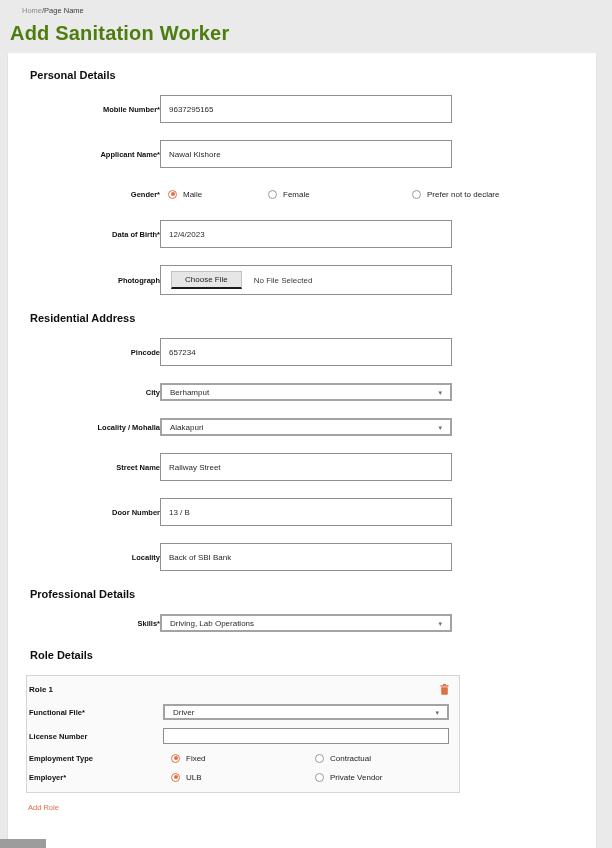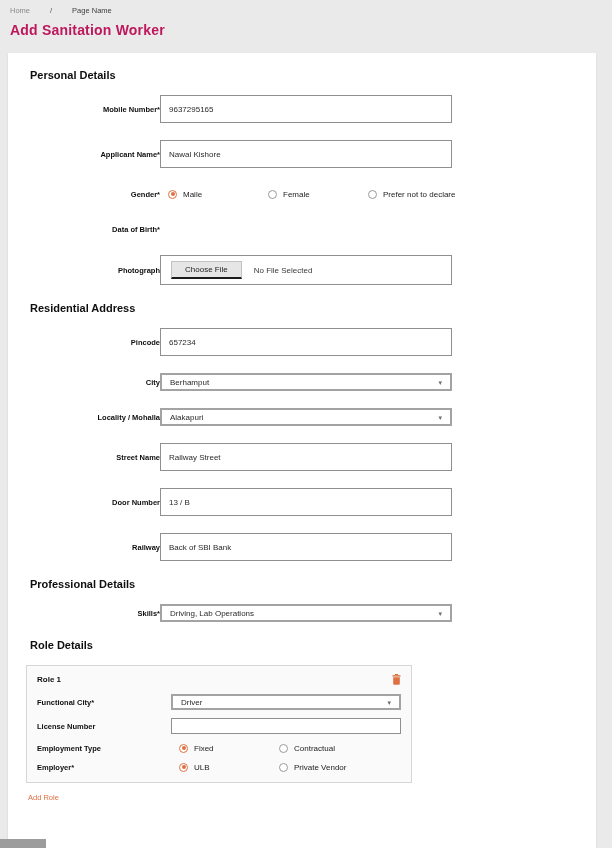--- a/index.html
+++ b/index.html
@@ -8,29 +8,29 @@
   body {
     width:612px; height:848px;
     background:#eaeaea;
     font-family:"Liberation Sans", sans-serif;
     color:#1a1a1a;
     position:relative;
     overflow:hidden;
   }
   
   .breadcrumb {
-    position:absolute; top:6px; left:10px;
-    font-size:7.5px; display:flex; gap:20px; 
+    position:absolute; top:6px; left:22px;
+    font-size:7.5px; display:flex; gap:0; 
   }
   .crumb-home { color:#8a8a8a; cursor:pointer; }
   .crumb-sep  { color:#555; }
   .crumb-cur  { color:#3d3d3d; }
   .page-title {
     position:absolute; top:22px; left:10px;
-    font-size:14px; font-weight:bold; color:#be185d; letter-spacing:.2px;
+    font-size:20px; font-weight:bold; color:#4d7c0f; letter-spacing:.2px;
   }
   
   .card {
     position:absolute; left:8px; top:53px;
     width:588px; height:795px;
     background:#ffffff;
     box-shadow:0 1px 2px rgba(0,0,0,.10);
     padding:12px 22px;
   }
   .section-heading {
@@ -53,21 +53,21 @@
   .dropdown {
     width:100%; height:18px;
     border:2px solid #a3a3a3; background:#fff;
     display:flex; align-items:center; justify-content:space-between;
     padding:0 8px; font-size:8px; color:#2a2a2a; cursor:pointer;
   }
   .caret { color:#6e6e6e; font-size:7px; line-height:1; }
   
   .radio-group { display:flex; align-items:center; padding-left:8px; }
   .radio-option { display:flex; align-items:center; width:100px; cursor:pointer; }
-  .radio-option:last-child { width:auto; }
+  .radio-option:last-child { width:auto;margin-left:44px; }
   .radio-circle {
     width:9px; height:9px; border:1px solid #9a9a9a; border-radius:50%;
     background:#fff; margin-right:6px; position:relative; flex-shrink:0;
   }
   .radio-option.selected .radio-circle { border-color:var(--accent); }
   .radio-option.selected .radio-circle::after {
     content:""; position:absolute; left:1.5px; top:1.5px; right:1.5px; bottom:1.5px;
     background:var(--accent); border-radius:50%;
   }
   .radio-label { font-size:8px; color:#1c1c1c; }
@@ -78,23 +78,23 @@
     display:flex; align-items:center; gap:12px; padding:0 10px;
   }
   .file-btn {
     background:#e6e6e6; color:#1c1c1c;
     border:1px solid #c2c2c2; border-bottom:2px solid #1c1c1c;
     font-family:inherit; font-size:8px; padding:3px 13px; cursor:pointer;
   }
   .file-status { font-size:8px; color:#3a3a3a; }
   
   .role-card {
-    margin-left:-4px; width:386px;
+    margin-left:-4px; width:434px;
     background:#fafafa; border:1px solid #d8d6d4;
-    padding:8px 10px 9px 10px;
+    padding:8px 10px 9px 2px;
   }
   .role-header { display:flex; align-items:center; justify-content:space-between; margin-bottom:9px; }
   .role-title { font-size:8px; font-weight:bold; color:#0e0e0e; }
   .delete-btn { background:none; border:none; padding:0; cursor:pointer; line-height:0; }
   .role-row { display:flex; align-items:center; margin-bottom:8px; min-height:16px; }
   .role-row:last-child { margin-bottom:0; }
   .role-label { width:134px; flex-shrink:0; font-size:7.5px; font-weight:bold; color:#0e0e0e; }
   .role-control { flex:1; position:relative; }
   .role-control .text-input, .role-control .dropdown { height:16px;gap:27px; }
   .role-radio-row { min-height:12px; margin-bottom:7px; }
@@ -151,20 +151,23 @@
       </div>
       <div class="radio-option">
         <span class="radio-circle"></span>
         <span class="radio-label">Prefer not to declare</span>
       </div>
     </div>
   </div>
 
   <div class="field-row">
     <div class="field-label">Data of Birth*</div>
+    <div class="field-control">
+      <input class="text-input" type="text" value="12/4/2023" style="">
+    </div>
   </div>
 
   <div class="field-row">
     <div class="field-label">Photograph</div>
     <div class="field-control">
       <div class="file-box">
         <button class="file-btn">Choose File</button>
         <span class="file-status">No File Selected</span>
       </div>
     </div>
@@ -208,21 +211,21 @@
   </div>
 
   <div class="field-row">
     <div class="field-label">Door Number</div>
     <div class="field-control">
       <input class="text-input" type="text" value="13 / B" style="">
     </div>
   </div>
 
   <div class="field-row">
-    <div class="field-label">Railway</div>
+    <div class="field-label">Locality</div>
     <div class="field-control">
       <input class="text-input" type="text" value="Back of SBI Bank" style="">
     </div>
   </div>
 
   
   <div class="section-heading">Professional Details</div>
 
   <div class="field-row">
     <div class="field-label">Skills*</div>
@@ -243,21 +246,21 @@
       <button class="delete-btn">
         <svg width="9" height="11" viewBox="0 0 9 11">
           <rect x="3" y="0" width="3" height="1.2" fill="#DE7143"></rect>
           <rect x="0.5" y="1.2" width="8" height="1.4" fill="#DE7143"></rect>
           <path d="M1.2 3.2h6.6v6.6a1 1 0 0 1-1 1H2.2a1 1 0 0 1-1-1z" fill="#DE7143"></path>
         </svg>
       </button>
     </div>
 
     <div class="role-row">
-      <div class="role-label">Functional City*</div>
+      <div class="role-label">Functional File*</div>
       <div class="role-control">
         <div class="dropdown">
           <span>Driver</span>
           <span class="caret">▾</span>
         </div>
       </div>
     </div>
 
     <div class="role-row">
       <div class="role-label">License Number</div>

